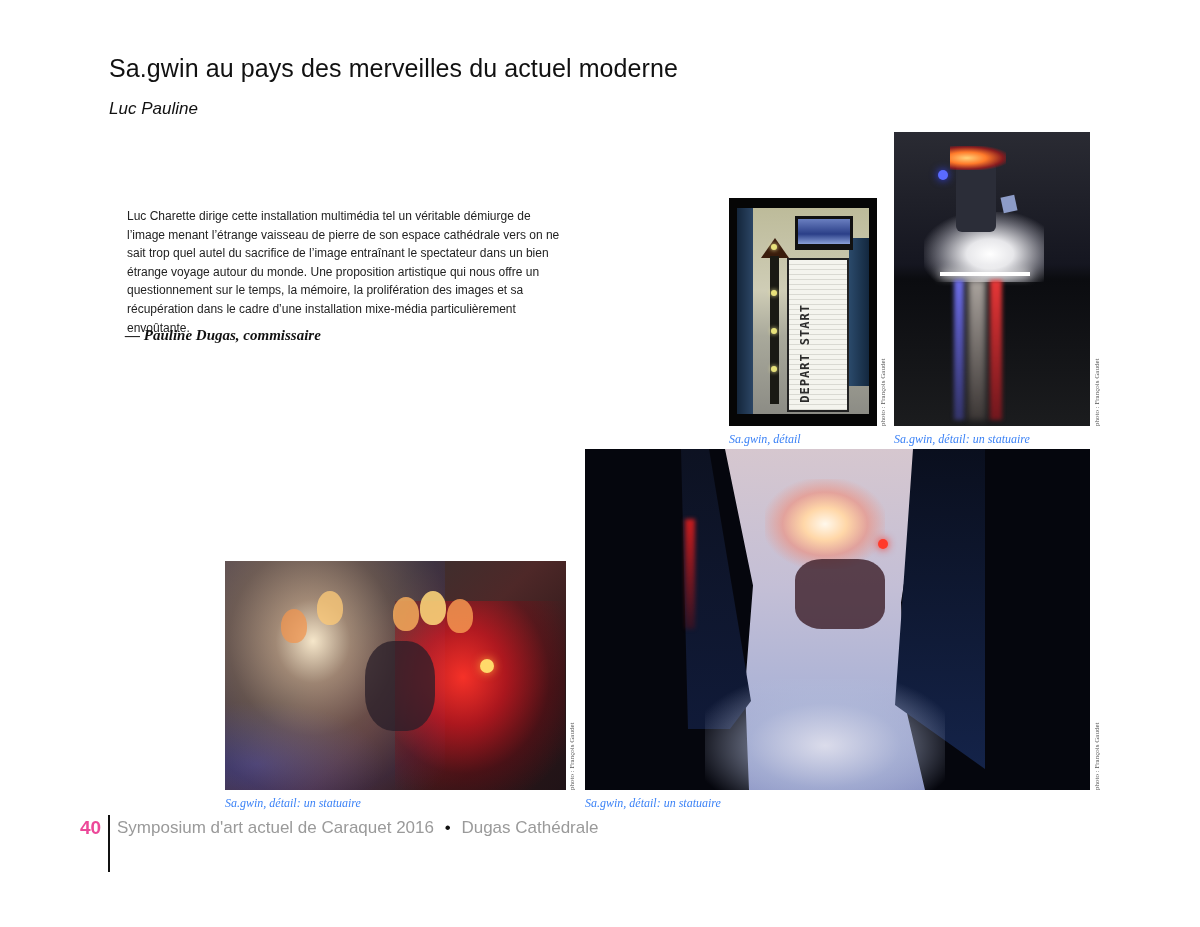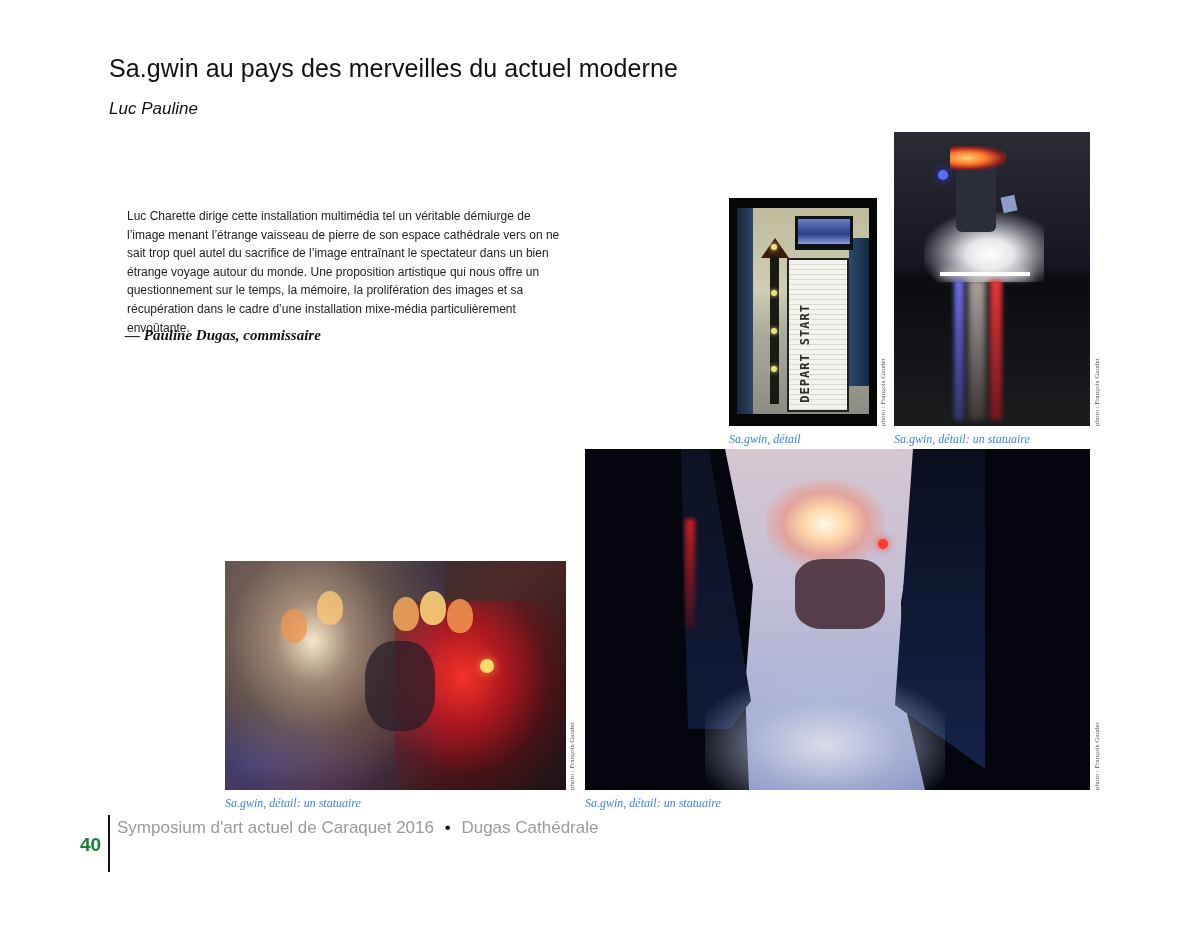--- a/index.html
+++ b/index.html
@@ -88,21 +88,21 @@
   #p4 .panel-l { position: absolute; left: 96px; top: 0; width: 70px; height: 280px; background: linear-gradient(180deg, #0d1222, #101a38);
     clip-path: polygon(0% 0%, 40% 0%, 100% 90%, 70% 100%, 10% 100%); }
   #p4 .panel-r { position: absolute; left: 310px; top: 0; width: 90px; height: 320px; background: linear-gradient(180deg, #0a0f1e, #142349);
     clip-path: polygon(20% 0%, 100% 0%, 100% 100%, 40% 88%, 0% 80%); }
   #p4 .redtrace { position: absolute; left: 100px; top: 70px; width: 10px; height: 110px; background: linear-gradient(180deg, rgba(220,30,30,0.9), rgba(120,10,10,0.3)); filter: blur(2px); }
   #p4 .redlamp { position: absolute; left: 293px; top: 90px; width: 10px; height: 10px; border-radius: 50%; background: #ff3a2a; box-shadow: 0 0 8px #ff2a1a; }
   #p4 .mass { position: absolute; left: 210px; top: 110px; width: 90px; height: 70px; border-radius: 30%; background: rgba(60,30,40,0.8); }
   #p4 .fog { position: absolute; left: 120px; top: 230px; width: 240px; height: 111px;
     background: radial-gradient(ellipse at 50% 60%, rgba(230,230,240,0.85) 0%, rgba(180,190,220,0.5) 45%, rgba(0,0,0,0) 80%); }
 
-  .footer-num { position: absolute; left: 80px; top: 834px; font-size: 19px; font-weight: bold; color: #15803d; }
+  .footer-num { position: absolute; left: 80px; top: 817px; font-size: 19px; font-weight: bold; color: #ec4899; }
   .footer-rule { position: absolute; left: 108px; top: 815px; width: 2px; height: 57px; background: #111; }
   .footer-text { position: absolute; left: 117px; top: 818px; font-size: 17px; color: #9a9a9a; }
   .footer-dot { color: #111; margin: 0 6px; }
 </style>
 </head>
 <body>
 
 <h1 class="title">Sa.gwin au pays des merveilles du actuel moderne</h1>
 <div class="author">Luc Pauline</div>
 

